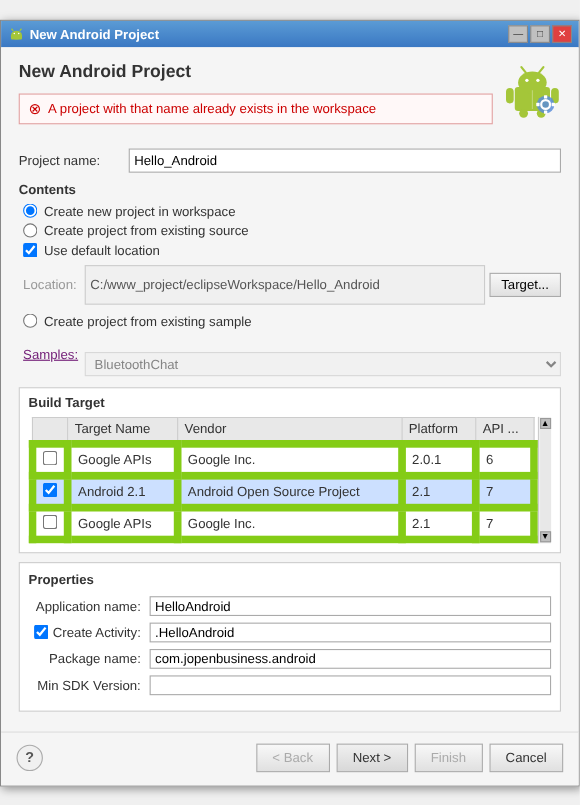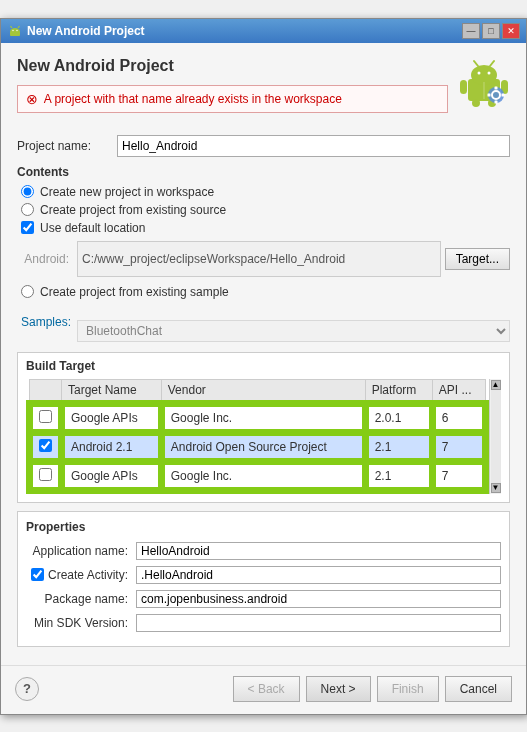--- a/index.html
+++ b/index.html
@@ -162,23 +162,24 @@
     .samples-row {
       display: flex;
       align-items: center;
       margin-bottom: 10px;
       padding-left: 4px;
     }
     .samples-label {
       width: 56px;
       text-align: right;
       padding-right: 8px;
-      color: #0369a1;
+      color: #701a75;
       font-size: 12px;
       flex-shrink: 0;
+      text-decoration: underline;
     }
     .samples-select {
       flex: 1;
       height: 22px;
       border: 1px solid #ccc;
       padding: 2px 4px;
       font-size: 12px;
       background: #f0f0f0;
       color: #555;
       margin-top: 17px;
@@ -384,21 +385,21 @@
     <div class="radio-row">
       <input type="radio" name="project-type" style="">
       <span>Create project from existing source</span>
     </div>
     <div class="checkbox-row">
       <input type="checkbox" checked="" style="">
       <span>Use default location</span>
     </div>
 
     <div class="location-row">
-      <label class="location-label">Android:</label>
+      <label class="location-label">Location:</label>
       <input class="location-input" type="text" readonly="" value="C:/www_project/eclipseWorkspace/Hello_Android" style="">
       <button class="browse-btn">Target...</button>
     </div>
 
     <div class="radio-row">
       <input type="radio" name="project-type" style="">
       <span>Create project from existing sample</span>
     </div>
 
     <div class="samples-row">

